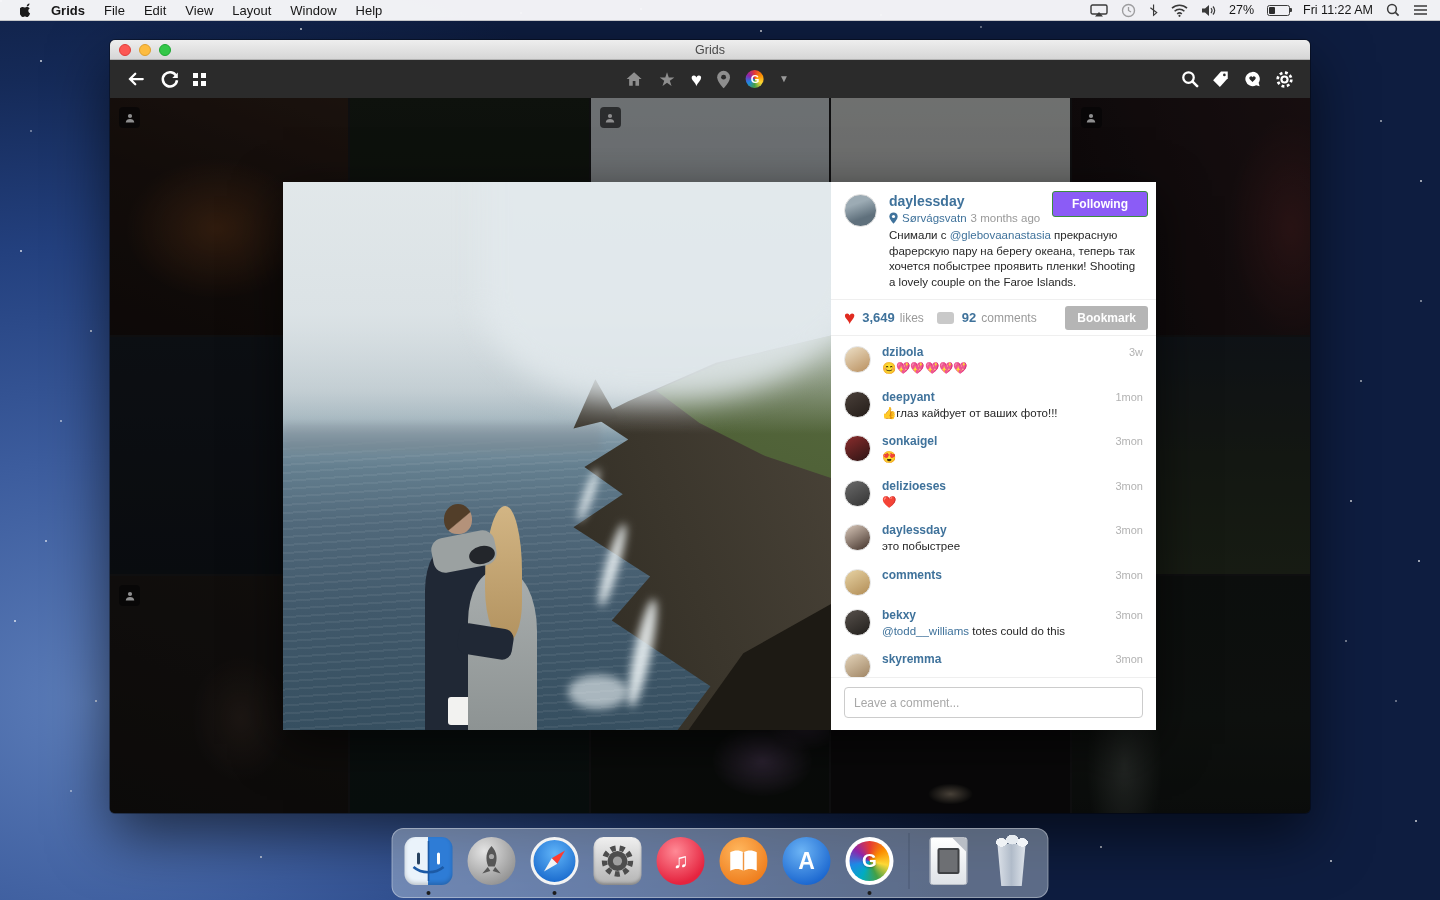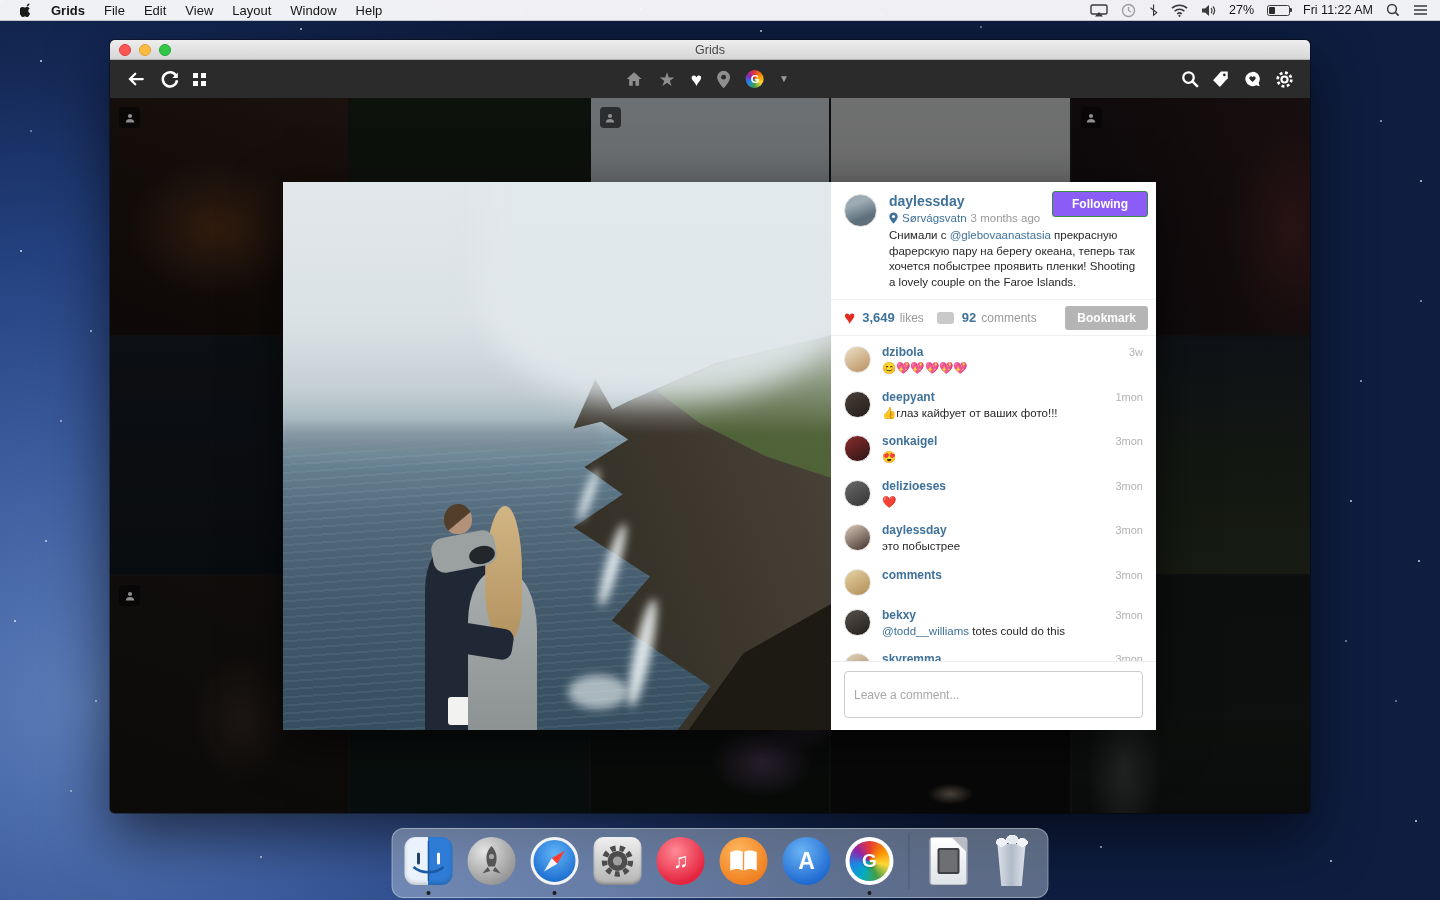--- a/index.html
+++ b/index.html
@@ -162,21 +162,21 @@
   .comment-row:nth-child(4) .c-avatar { background:linear-gradient(150deg,#6a6a6a,#343434); }
   .comment-row:nth-child(5) .c-avatar { background:linear-gradient(150deg,#d9c8ba,#413129); }
   .comment-row:nth-child(6) .c-avatar { background:linear-gradient(150deg,#e7d3a4,#b18c55); }
   .comment-row:nth-child(7) .c-avatar { background:linear-gradient(150deg,#57514c,#221f1c); }
   .comment-row:nth-child(8) .c-avatar { background:linear-gradient(150deg,#e4d4ba,#9c8160); }
   .c-user { font-weight:bold; color:#3f729b; font-size:12px; cursor:pointer; }
   .c-time { position:absolute; right:13px; top:8px; color:#b2b2b2; font-size:11px;text-align:center; }
   .c-body-line { margin-top:2px; line-height:1.35; }
   .c-mention { display:none; color:#3f729b; cursor:pointer; }
   .p-input-wrap { padding:9px 13px 12px 13px; border-top:1px solid #efefef; }
-  .p-input { width:100%; height:47px; border:1px solid #ccc; border-radius:4px; padding:0 9px; font-size:12px;
+  .p-input { width:100%; height:31px; border:1px solid #ccc; border-radius:4px; padding:0 9px; font-size:12px;
     font-family:"Liberation Sans",sans-serif; color:#262626; outline:none; }
   .p-input::placeholder { color:#a8a8a8; }
 
   
   .dock { position:absolute; left:50%; bottom:2px; transform:translateX(-50%); height:70px;
     background:rgba(188,203,224,.45); border:1px solid rgba(255,255,255,.35); border-radius:12px;
     display:flex; align-items:center; gap:11px; padding:6px 10px 10px 10px; z-index:40; }
   .app { position:relative; width:52px; height:52px; display:flex; align-items:center; justify-content:center; cursor:pointer; }
   .dot { position:absolute; bottom:-8px; left:50%; transform:translateX(-50%); width:4px; height:4px; border-radius:50%; background:#1c1c1c; }
   .icon-finder { width:48px; height:48px; border-radius:11px; overflow:hidden; position:relative;

